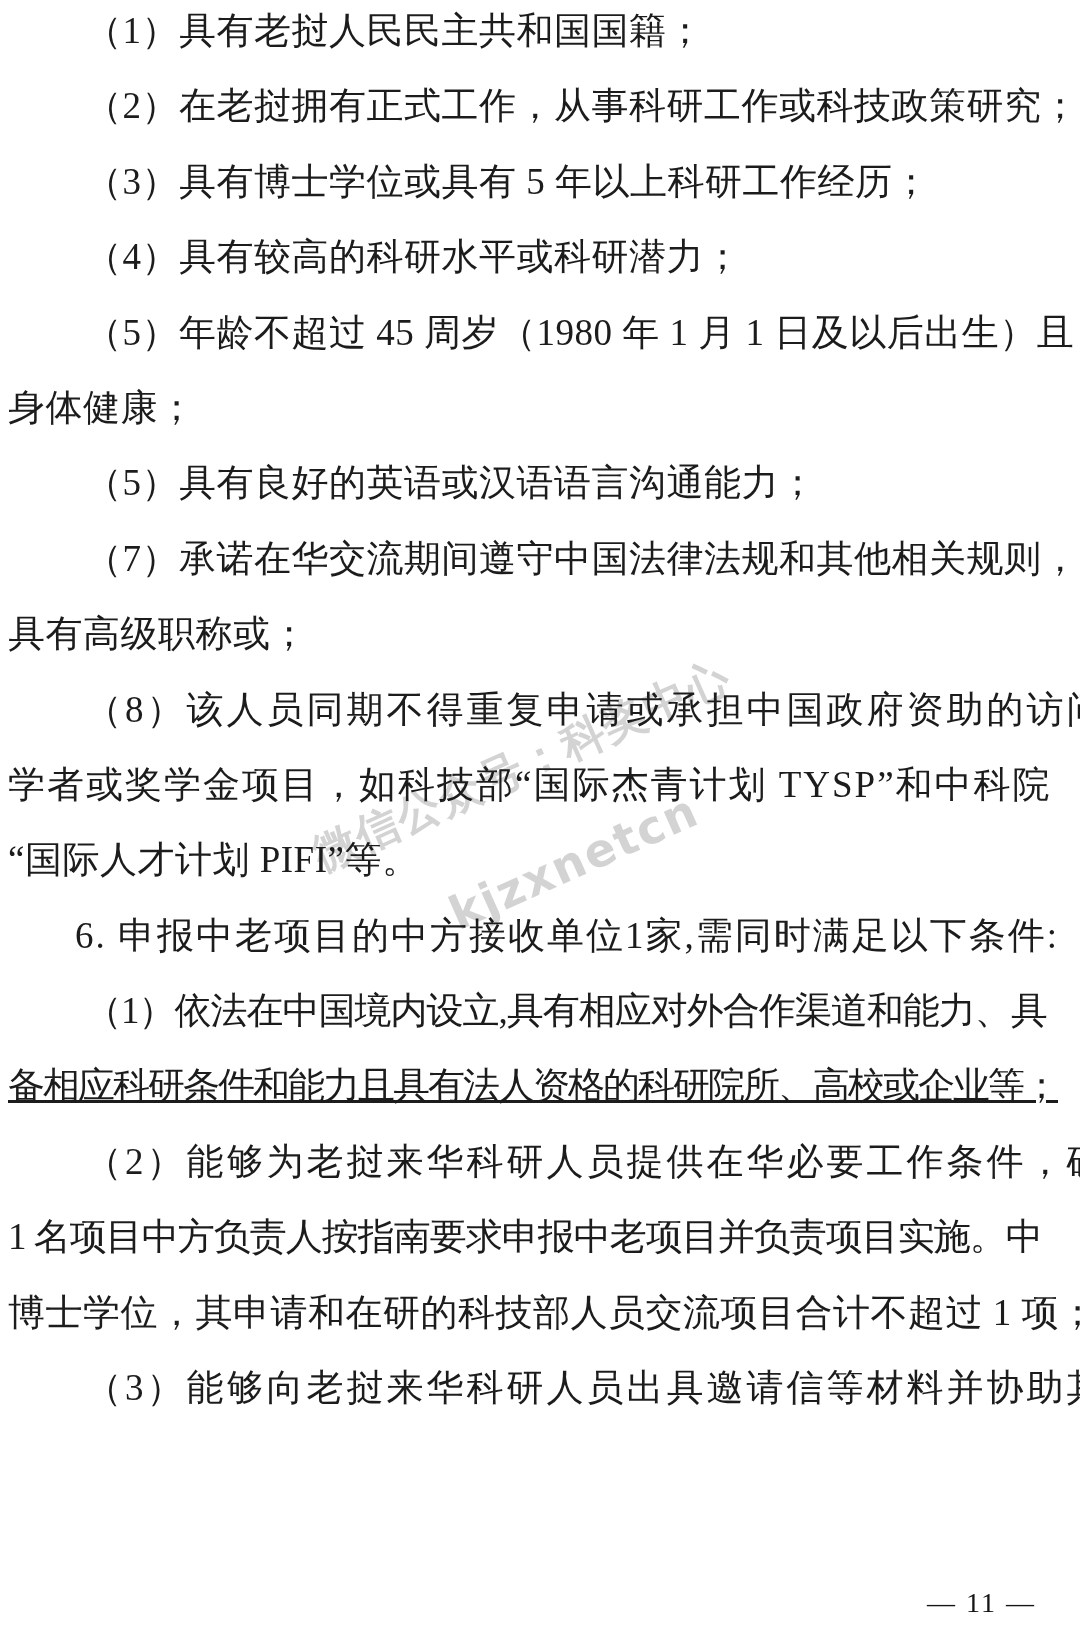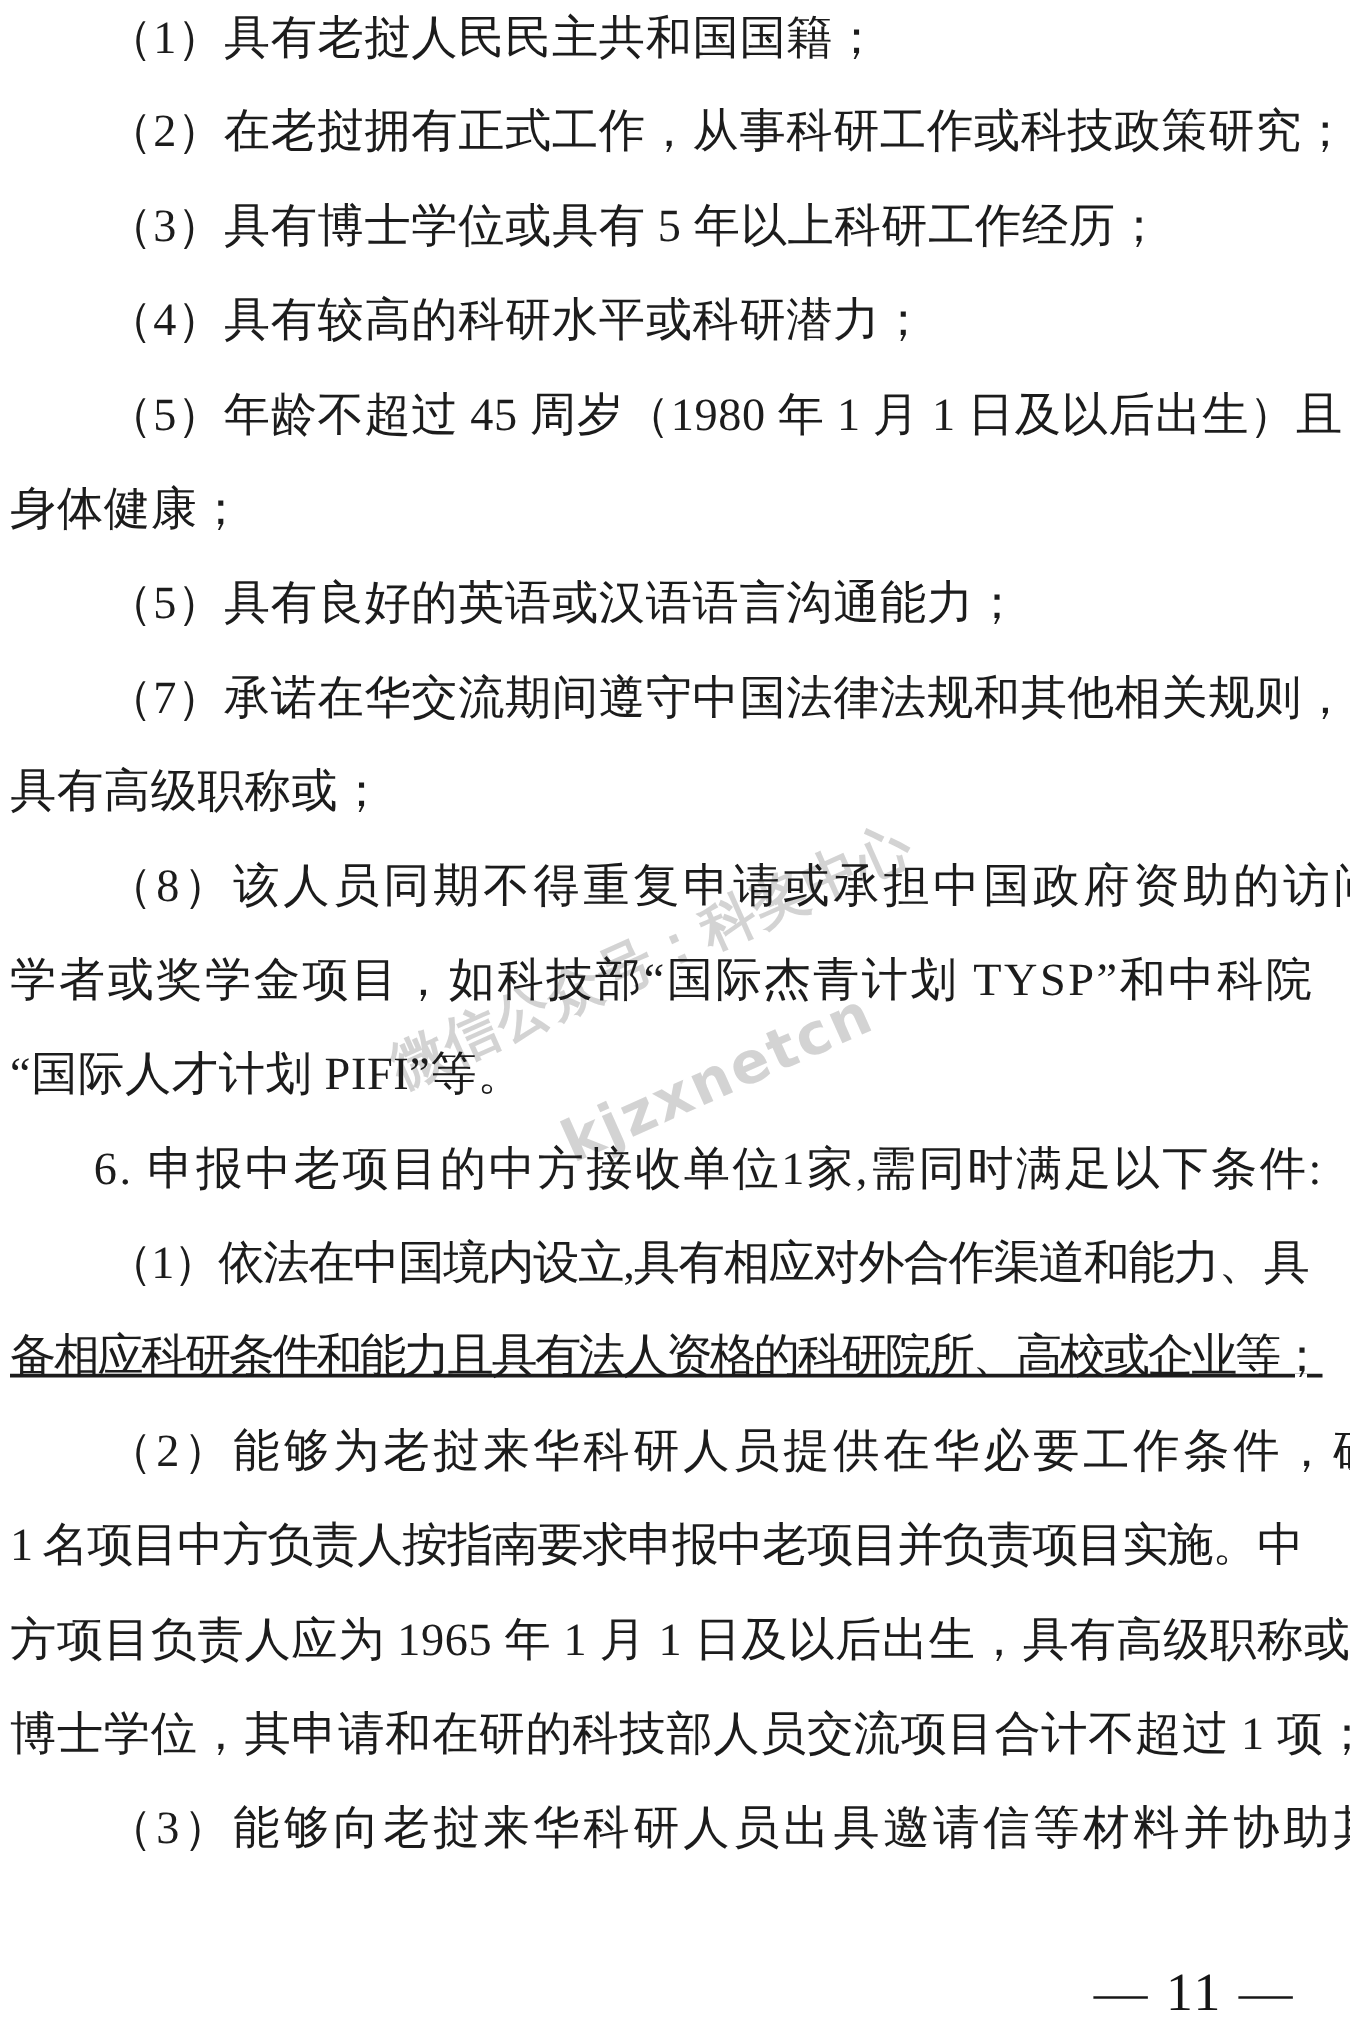--- a/index.html
+++ b/index.html
@@ -48,21 +48,21 @@
   .wm-en{
     left:452px;top:888px;
     line-height:56px;
     font-size:46px;
     letter-spacing:2px;
     transform:rotate(-24deg);
   }
   .pagenum{
     position:absolute;
     right:44px;bottom:8px;
-    font-size:43px;
+    font-size:28px;
     letter-spacing:2px;
     color:#151515;
   }
 </style>
 </head>
 <body>
 
 <div class="page">
 
   <div class="watermark wm-cn">微信公众号：科奖中心</div>
@@ -79,20 +79,19 @@
     <div class="line ind">（7）承诺在华交流期间遵守中国法律法规和其他相关规则，</div>
     <div class="line">具有高级职称或；</div>
     <div class="line ind loose3">（8）该人员同期不得重复申请或承担中国政府资助的访问</div>
     <div class="line loose2">学者或奖学金项目，如科技部“国际杰青计划 TYSP”和中科院</div>
     <div class="line">“国际人才计划 PIFI”等。</div>
     <div class="line num loose2">6. 申报中老项目的中方接收单位1家,需同时满足以下条件:</div>
     <div class="line ind tight1">（1）依法在中国境内设立,具有相应对外合作渠道和能力、具</div>
     <div class="line tight2">备相应科研条件和能力且具有法人资格的科研院所、高校或企业等；</div>
     <div class="line ind loose3">（2）能够为老挝来华科研人员提供在华必要工作条件，确定</div>
     <div class="line tight1">1 名项目中方负责人按指南要求申报中老项目并负责项目实施。中</div>
-    <div class="line">方项目负责人应为 1965 年 1 月 1 日及以后出生，具有高级职称或</div>
     <div class="line">博士学位，其申请和在研的科技部人员交流项目合计不超过 1 项；</div>
     <div class="line ind loose3">（3）能够向老挝来华科研人员出具邀请信等材料并协助其</div>
   </div>
 
   <div class="pagenum">— 11 —</div>
 
 </div>
 
 </body></html>

